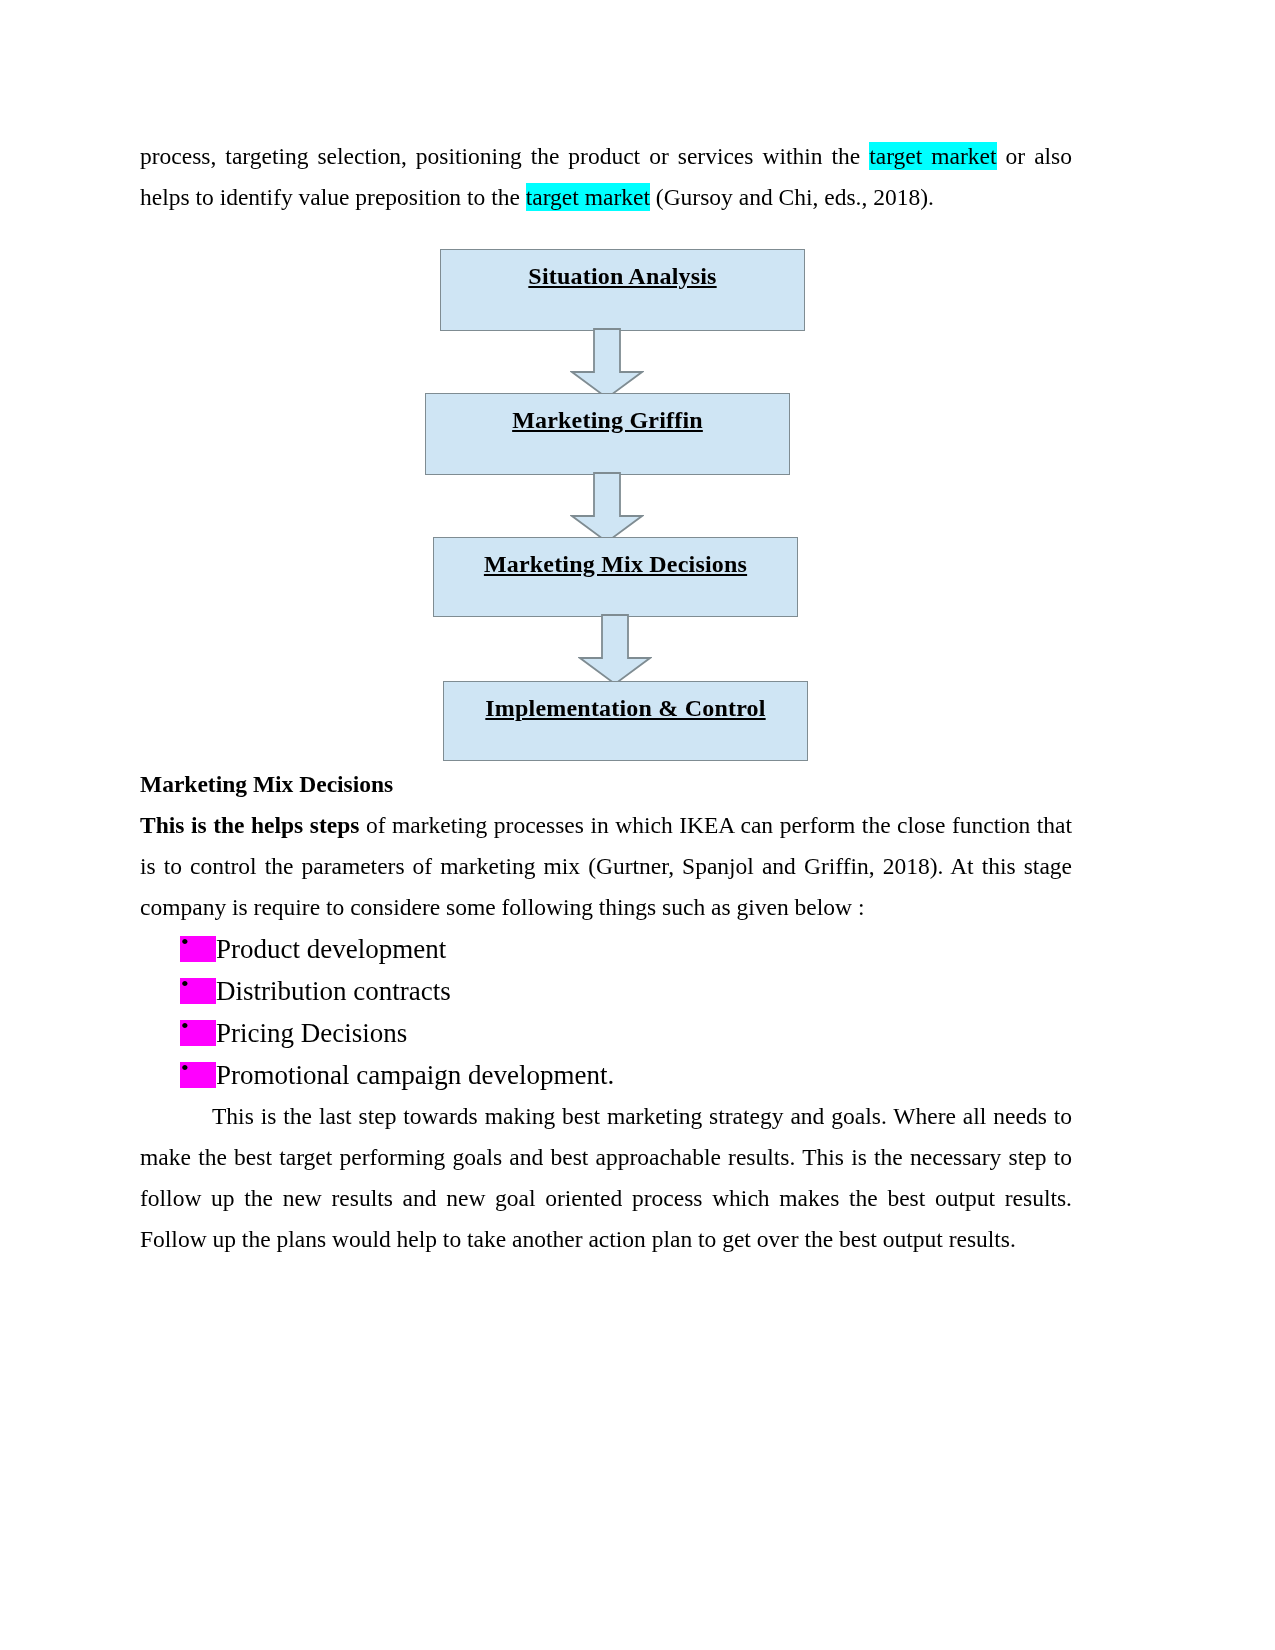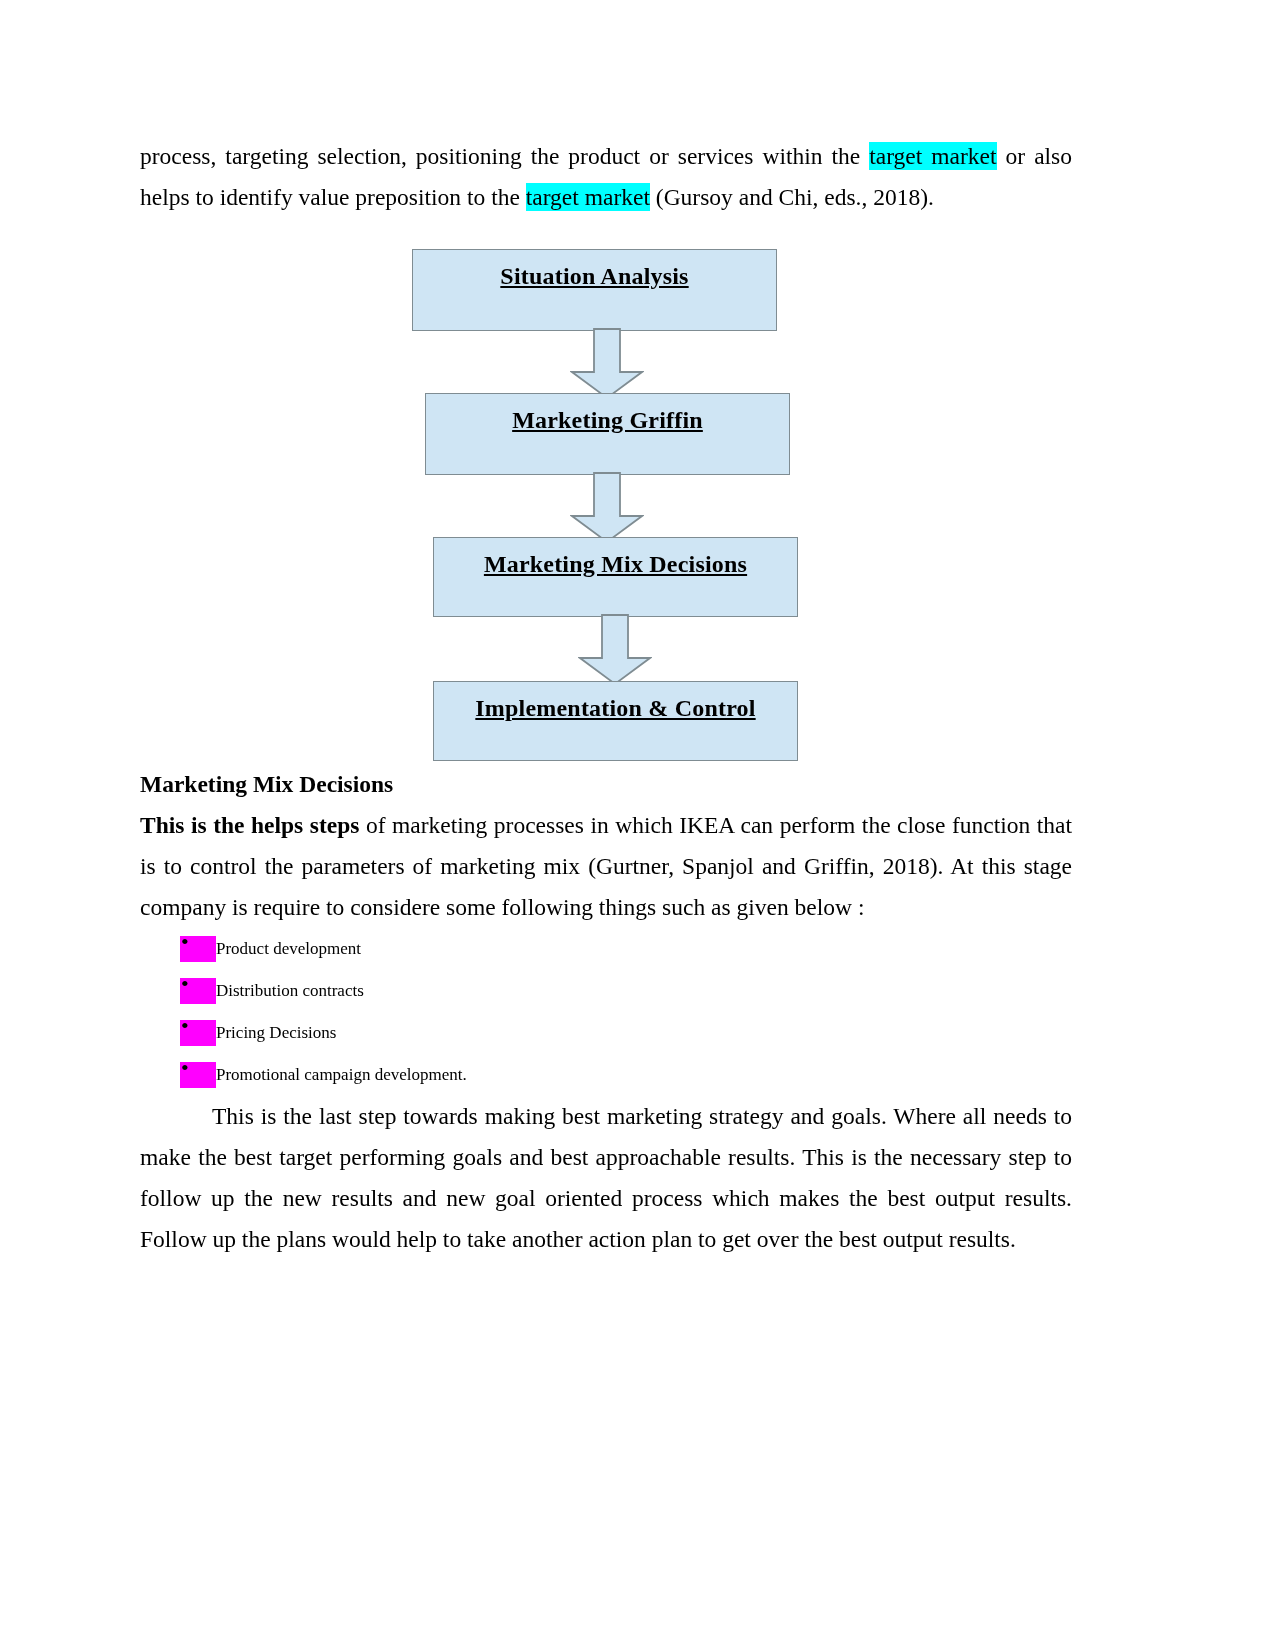--- a/index.html
+++ b/index.html
@@ -63,44 +63,44 @@
     letter-spacing: 0.2px;
   }
   .flow-arrow {
     position: absolute;
     width: 74px;
     height: 72px;
   }
   .flow-arrow svg { display: block; width: 100%; height: 100%; }
 
   
-  #box1 { left: 272px; top: 5px;   width: 365px; height: 82px; }
+  #box1 { left: 300px; top: 5px;   width: 365px; height: 82px; }
   #box2 { left: 285px; top: 149px; width: 365px; height: 82px; }
   #box3 { left: 293px; top: 293px; width: 365px; height: 80px; }
-  #box4 { left: 293px; top: 437px; width: 365px; height: 80px; }
+  #box4 { left: 303px; top: 437px; width: 365px; height: 80px; }
   #arrow1 { left: 430px; top: 84px; }
   #arrow2 { left: 430px; top: 228px; }
   #arrow3 { left: 438px; top: 370px; }
 
   
   .heading {
     font-size: 23.5px;
     font-weight: bold;
     line-height: 41px;
     margin: 0;
   }
 
   
   .bullets {
     list-style: none;
     margin: 0;
     padding: 0;
   }
   .bullets li {
-    font-size: 17px;
+    font-size: 27px;
     line-height: 42px;
     margin: 0;
     padding-left: 40px;
     position: relative;
     white-space: nowrap;
   }
   .bullets li .bullet-mark {
     position: absolute;
     left: 40px;
     top: 8px;

